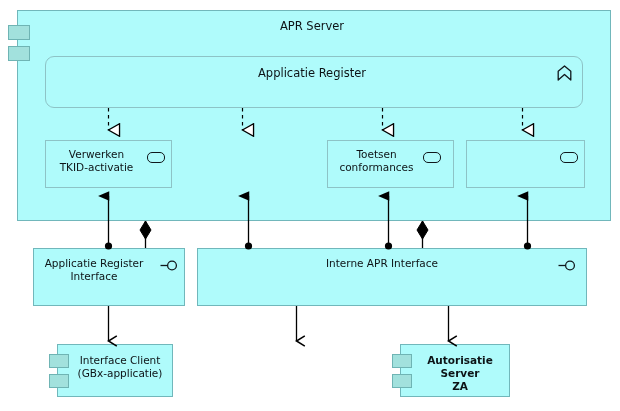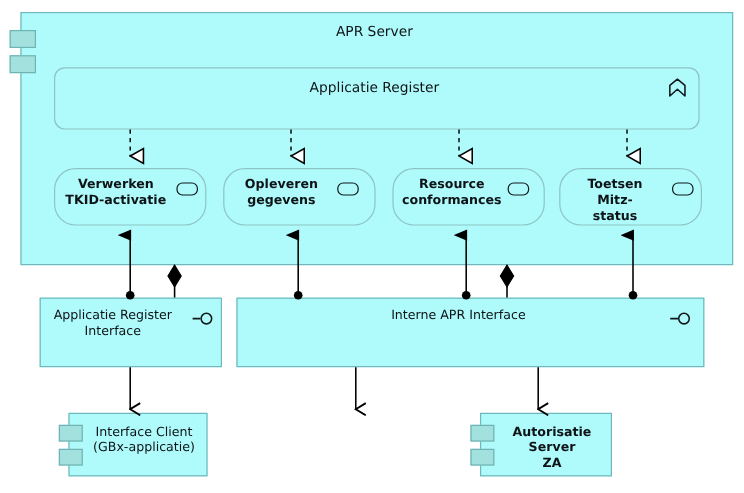--- a/index.html
+++ b/index.html
@@ -78,23 +78,22 @@
     right: 10px;
     top: 8px;
     width: 15px;
     height: 16px;
   }
 
   
   .service {
     top: 140px;
     height: 48px;
-    border-radius: 18px;
+    border-radius: 0;
     border-color: #8dc3c6;
-    font-weight: bold;
   }
   .service > .node-label {
     top: 7px;
     font-size: 10.5px;
     padding: 0 6px;
   }
   .svc-icon {
     position: absolute;
     width: 16px;
     height: 9px;
@@ -169,35 +168,28 @@
       <path d="M1.2 15 V6.2 L7.5 1 L13.8 6.2 V15 L7.5 9.4 Z" fill="none" stroke="#10181c" stroke-width="1.3" stroke-linejoin="round"></path>
     </svg>
   </div>
 
   <div class="node service" id="svc-verwerken">
     <div class="node-label">Verwerken
 TKID-activatie</div>
     <div class="svc-icon"></div>
   </div>
 
-  <div class="node service" id="svc-opleveren">
-    <div class="node-label">Opleveren
-gegevens</div>
-    <div class="svc-icon"></div>
-  </div>
 
   <div class="node service" id="svc-toetsen-conf">
-    <div class="node-label">Resource
+    <div class="node-label">Toetsen
 conformances</div>
     <div class="svc-icon"></div>
   </div>
 
   <div class="node service" id="svc-toetsen-mitz">
-    <div class="node-label">Toetsen Mitz-
-status</div>
     <div class="svc-icon"></div>
   </div>
 
   <div class="node interface" id="iface-applicatie-register">
     <div class="node-label">Applicatie Register
 Interface</div>
     <svg class="iface-icon" viewBox="0 0 19 11">
       <line x1="0.5" y1="5.5" x2="7" y2="5.5" stroke="#10181c" stroke-width="1.3"></line>
       <circle cx="12" cy="5.5" r="4.4" fill="none" stroke="#10181c" stroke-width="1.3"></circle>
     </svg>

